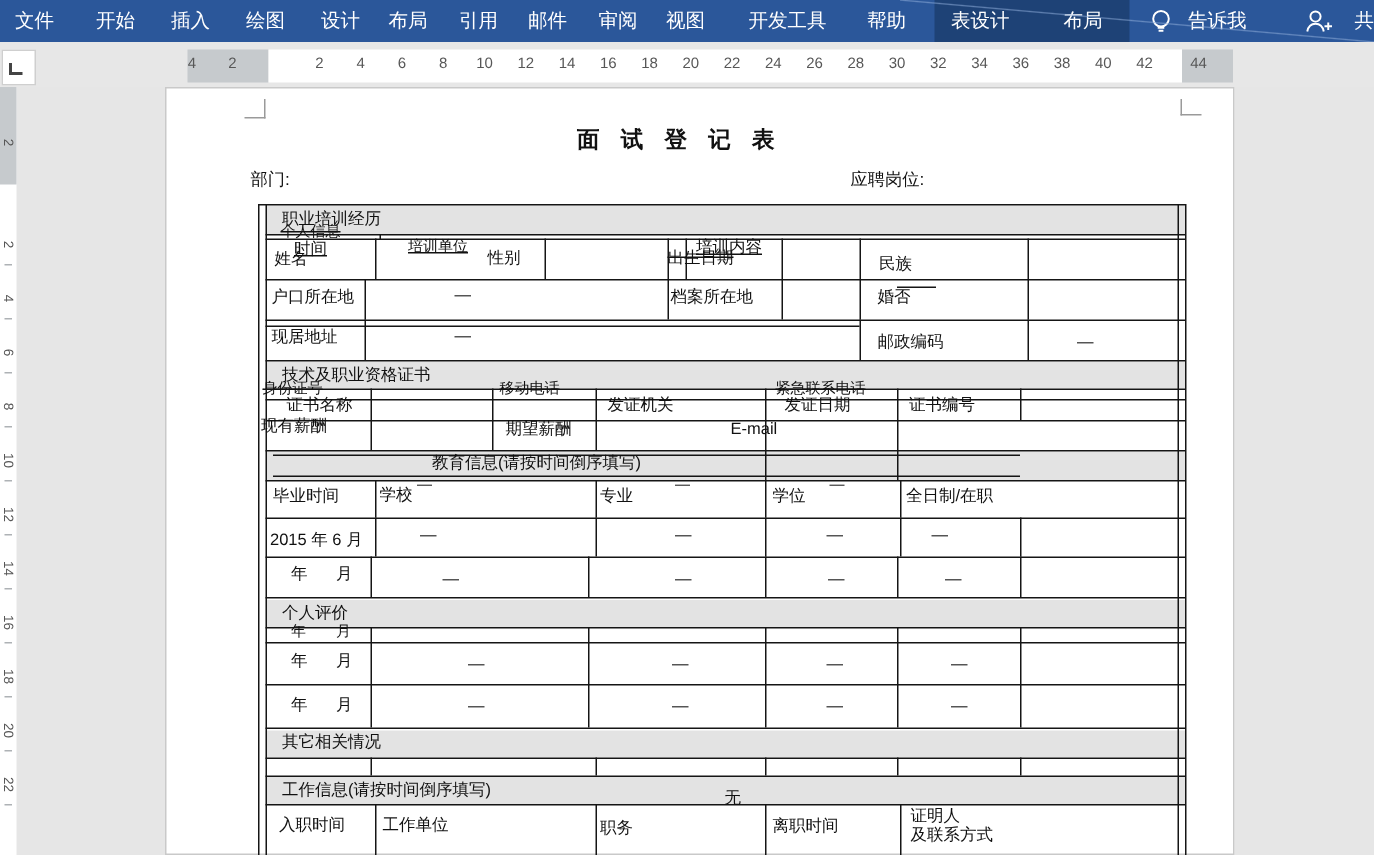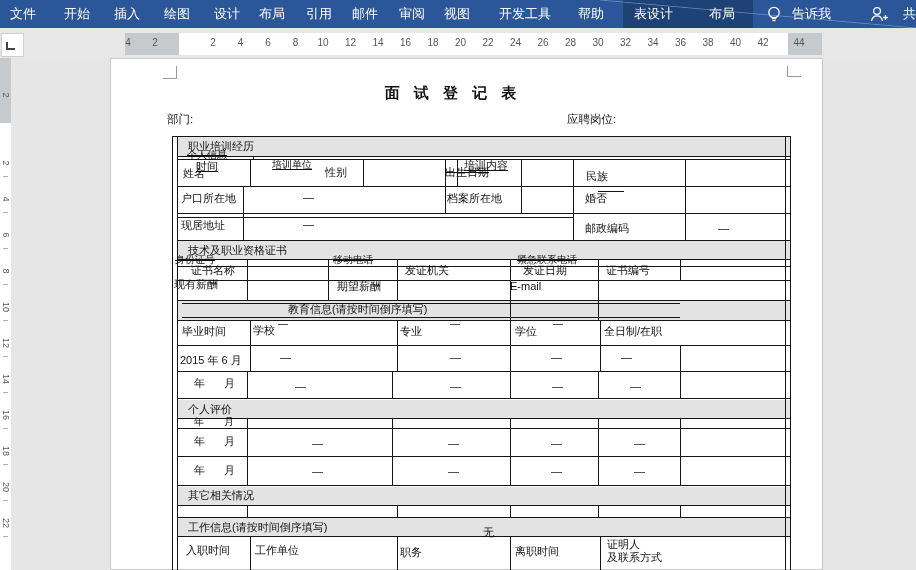--- a/index.html
+++ b/index.html
@@ -288,21 +288,21 @@
         <span class="lbl" style="left: 188px; top: 244px;">技术及职业资格证书</span>
         <span class="lbl s" style="left: 175px; top: 254px; font-size: 10px;">身份证号</span>
         <span class="lbl s" style="left: 333px; top: 254px; font-size: 10px;">移动电话</span>
         <span class="lbl s" style="left: 517px; top: 254px; font-size: 10px;">紧急联系电话</span>
         <span class="lbl" style="left: 191px; top: 264px;">证书名称</span>
         <span class="lbl" style="left: 405px; top: 264px;">发证机关</span>
         <span class="lbl" style="left: 523px; top: 264px;">发证日期</span>
         <span class="lbl" style="left: 606px; top: 264px;">证书编号</span>
         <span class="lbl" style="left: 174px; top: 278px;">现有薪酬</span>
         <span class="lbl" style="left: 337px; top: 280px;">期望薪酬</span>
-        <span class="lbl" style="left: 510px; top: 280px;">E-mail</span>
+        <span class="lbl" style="left: 487px; top: 280px;">E-mail</span>
         <span class="lbl" style="left: 288px; top: 303px;">教育信息(请按时间倒序填写)</span>
         <span class="lbl" style="left: 182px; top: 325px;">毕业时间</span>
         <span class="lbl" style="left: 253px; top: 324px;">学校</span>
         <span class="lbl" style="left: 278px; top: 318px; font-size: 10px;">—</span>
         <span class="lbl" style="left: 400px; top: 325px;">专业</span>
         <span class="lbl" style="left: 450px; top: 318px; font-size: 10px;">—</span>
         <span class="lbl" style="left: 515px; top: 325px;">学位</span>
         <span class="lbl" style="left: 553px; top: 318px; font-size: 10px;">—</span>
         <span class="lbl" style="left: 604px; top: 325px;">全日制/在职</span>
         <span class="lbl" style="left: 180px; top: 354px;">2015 年 6 月</span>

